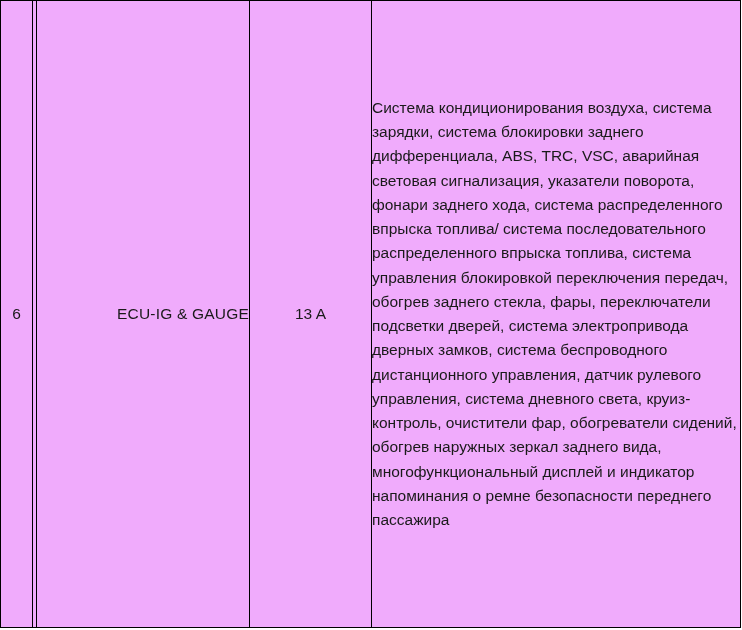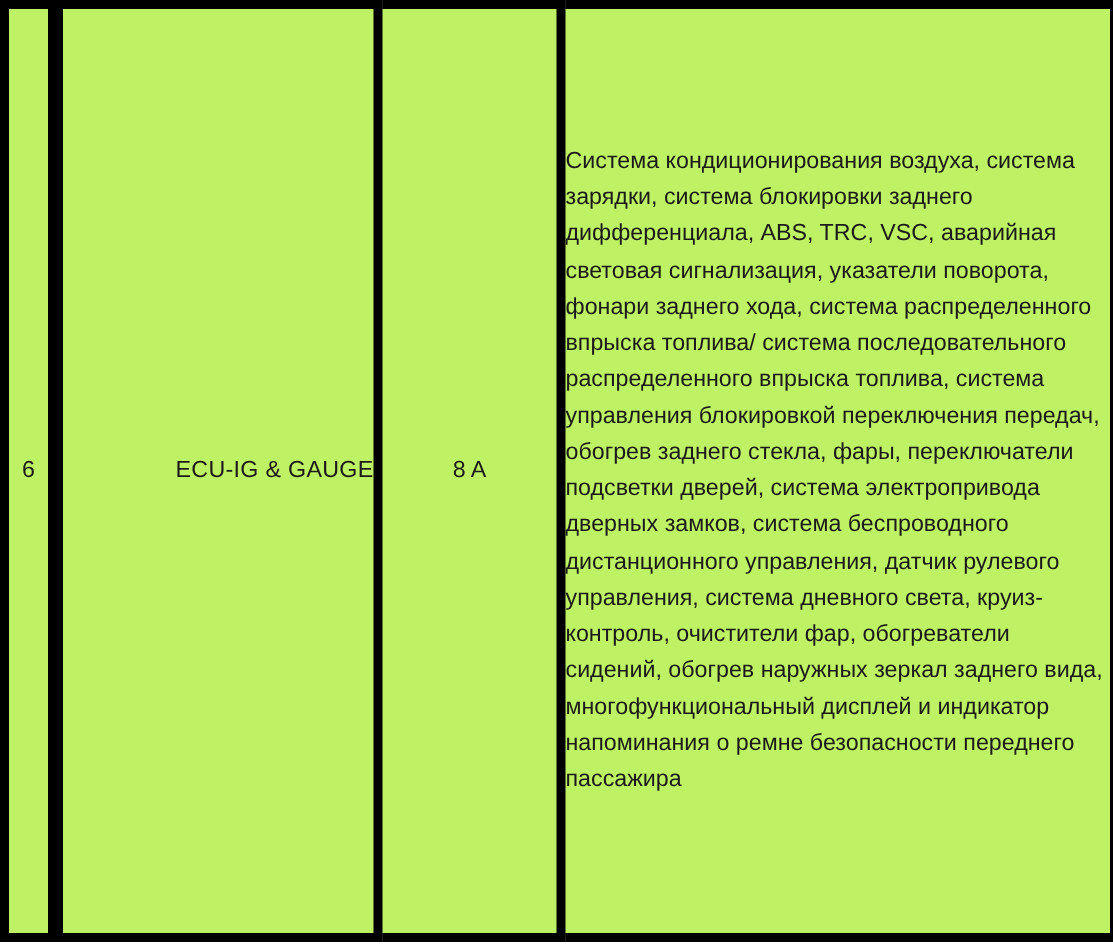--- a/index.html
+++ b/index.html
@@ -21,24 +21,24 @@
     background: #ffffff;
   }
   table.fuse-table {
     border-collapse: collapse;
     width: 740px;
     height: 628px;
     margin: 0;
     table-layout: fixed;
   }
   table.fuse-table td {
-    border: 6px solid #000000;
+    border: 1px solid #000000;
     vertical-align: middle;
     padding: 0;
-    background: #bef264;
+    background: #f0abfc;
   }
   
   col.c-index { width: 32px; }
   col.c-num   { width: 4px; }
   col.c-name  { width: 213px; }
   col.c-rating { width: 122px; }
   col.c-desc  { width: 369px; }
 
   .cell-center {
     text-align: center;
@@ -75,20 +75,20 @@
       <col class="c-num">
       <col class="c-name">
       <col class="c-rating">
       <col class="c-desc">
     </colgroup>
     <tbody>
       <tr>
         <td class="cell-center">6</td>
         <td class="blank-cell"></td>
         <td class="cell-name">ECU-IG &amp; GAUGE</td>
-        <td class="cell-center">8 A</td>
+        <td class="cell-center">13 A</td>
         <td class="cell-desc">
             <span class="desc-text">Система кондиционирования воздуха, система зарядки, система блокировки заднего дифференциала, ABS, TRC, VSC, аварийная световая сигнализация, указатели поворота, фонари заднего хода, система распределенного впрыска топлива/ система последовательного распределенного впрыска топлива, система управления блокировкой переключения передач, обогрев заднего стекла, фары, переключатели подсветки дверей, система электропривода дверных замков, система беспроводного дистанционного управления, датчик рулевого управления, система дневного света, круиз-контроль, очистители фар, обогреватели сидений, обогрев наружных зеркал заднего вида, многофункциональный дисплей и индикатор напоминания о ремне безопасности переднего пассажира</span>
           </td>
       </tr>
     </tbody>
   </table>
 </div>
 
 </body></html>

